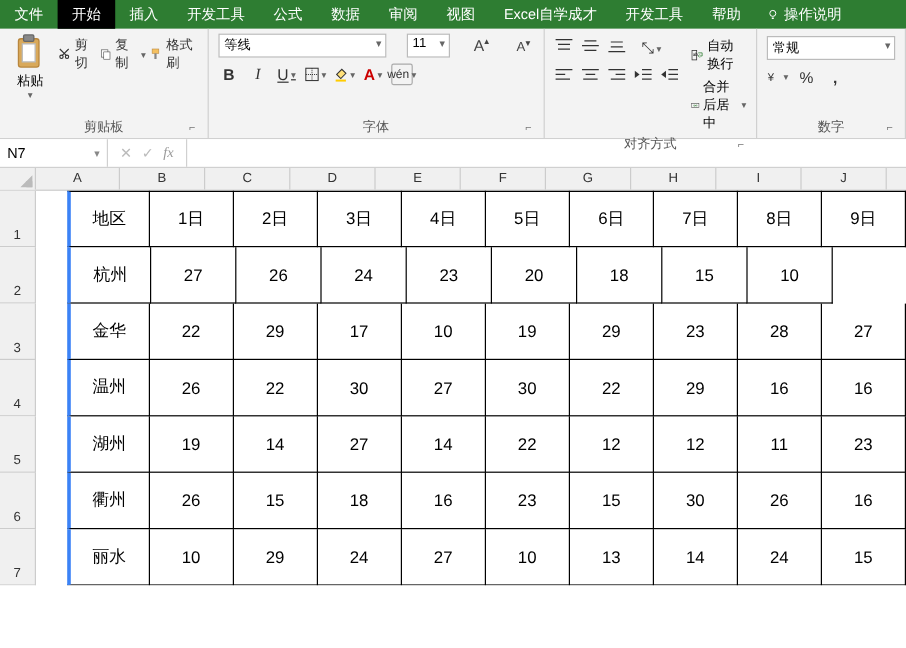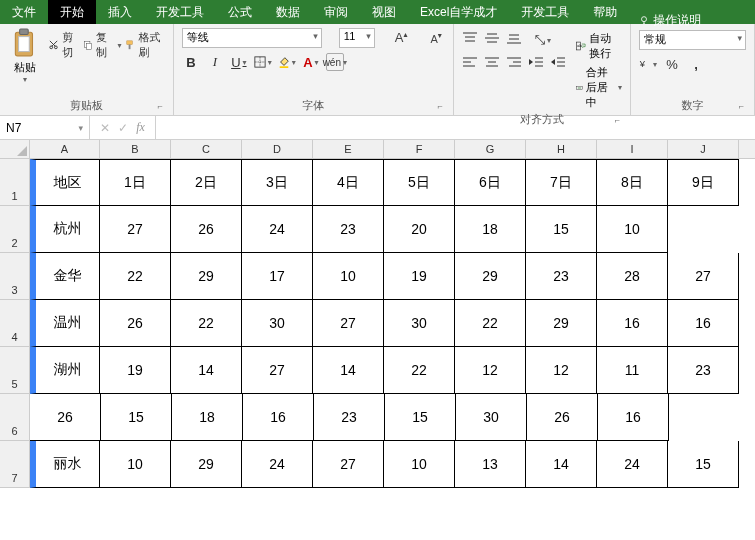--- a/index.html
+++ b/index.html
@@ -2,21 +2,21 @@
 <html><head>
 <meta charset="utf-8">
 <style>
 * { box-sizing: border-box; margin: 0; padding: 0; }
 body { font-family: "Microsoft YaHei", sans-serif; font-size: 12px; background: #fff; user-select: none; }
 
 
 .tabs { background: #2e7d32; display: flex; align-items: stretch; height: 24px; color: #fff; font-size: 12px; }
 .tab { padding: 4px 12px; cursor: pointer; }
 .tab.active { background: #000000; }
-.tab-light { display: flex; align-items: center; gap: 4px; padding: 20px 10px; }
+.tab-light { display: flex; align-items: center; gap: 4px; padding: 4px 10px; }
 .bulb { width: 10px; height: 10px; }
 
 
 .ribbon { background: #f3f3f3; border-bottom: 1px solid #d0d0d0; display: flex; height: 92px; }
 .group { border-right: 1px solid #d0d0d0; padding: 4px 8px 2px 8px; display: flex; flex-direction: column; }
 .group-body { flex: 1; display: flex; align-items: flex-start; }
 .group-label { text-align: center; font-size: 11px; color: #555; padding-top: 2px; position: relative; }
 .group-caret { position: absolute; right: 2px; bottom: 2px; font-size: 9px; color: #777; }
 
 
@@ -62,21 +62,21 @@
 .grid { overflow: hidden; }
 .hdrs { display: flex; background: #f0f0f0; border-bottom: 1px solid #ccc; }
 .corner { width: 30px; height: 18px; border-right: 1px solid #ccc; background: #f0f0f0; position: relative; }
 .corner::after { content: ""; position: absolute; right: 2px; bottom: 2px; border: 5px solid transparent; border-right-color: #bbb; border-bottom-color: #bbb; }
 .colh { height: 18px; border-right: 1px solid #ccc; text-align: center; font-size: 11px; color: #333; line-height: 18px; }
 .rows { }
 .row { display: flex; }
 .rowh { width: 30px; border-right: 1px solid #ccc; border-bottom: 1px solid #ccc; background: #f0f0f0; text-align: center; font-size: 11px; color: #333; display: flex; align-items: flex-end; justify-content: center; padding-bottom: 3px; }
 .cell { height: 47px; border-right: 1px solid #000; border-bottom: 1px solid #000; display: flex; align-items: center; justify-content: center; font-size: 14px; color: #000; }
 .row:first-child .cell { border-top: 1px solid #000; }
-.cell.firstcol { border-left: 6px solid #3b82f6; }
+.cell.firstcol { border-left: 3px solid #3b82f6; margin-left: 26px; }
 </style>
 </head>
 <body>
 
 <div class="tabs">
   <div id="tabs-holder" style="display: contents;"><div class="tab">文件</div><div class="tab active">开始</div><div class="tab">插入</div><div class="tab">开发工具</div><div class="tab">公式</div><div class="tab">数据</div><div class="tab">审阅</div><div class="tab">视图</div><div class="tab">Excel自学成才</div><div class="tab">开发工具</div><div class="tab">帮助</div></div>
   <div class="tab-light">
     <svg class="bulb" viewBox="0 0 24 24">
         <circle cx="12" cy="10" r="6" fill="none" stroke="#fff" stroke-width="2"></circle>
         <path d="M10 18h4v3h-4z" fill="#fff"></path>
@@ -344,20 +344,21 @@
         <div class="cell" style="width: 71px;">27</div>
         <div class="cell" style="width: 71px;">14</div>
         <div class="cell" style="width: 71px;">22</div>
         <div class="cell" style="width: 71px;">12</div>
         <div class="cell" style="width: 71px;">12</div>
         <div class="cell" style="width: 71px;">11</div>
         <div class="cell" style="width: 71px;">23</div>
       </div>
       <div class="row">
         <div class="rowh" style="height: 47px;">6</div>
+        <div class="cell firstcol" style="width: 70px;">衢州</div>
         <div class="cell" style="width: 71px;">26</div>
         <div class="cell" style="width: 71px;">15</div>
         <div class="cell" style="width: 71px;">18</div>
         <div class="cell" style="width: 71px;">16</div>
         <div class="cell" style="width: 71px;">23</div>
         <div class="cell" style="width: 71px;">15</div>
         <div class="cell" style="width: 71px;">30</div>
         <div class="cell" style="width: 71px;">26</div>
         <div class="cell" style="width: 71px;">16</div>
       </div>

